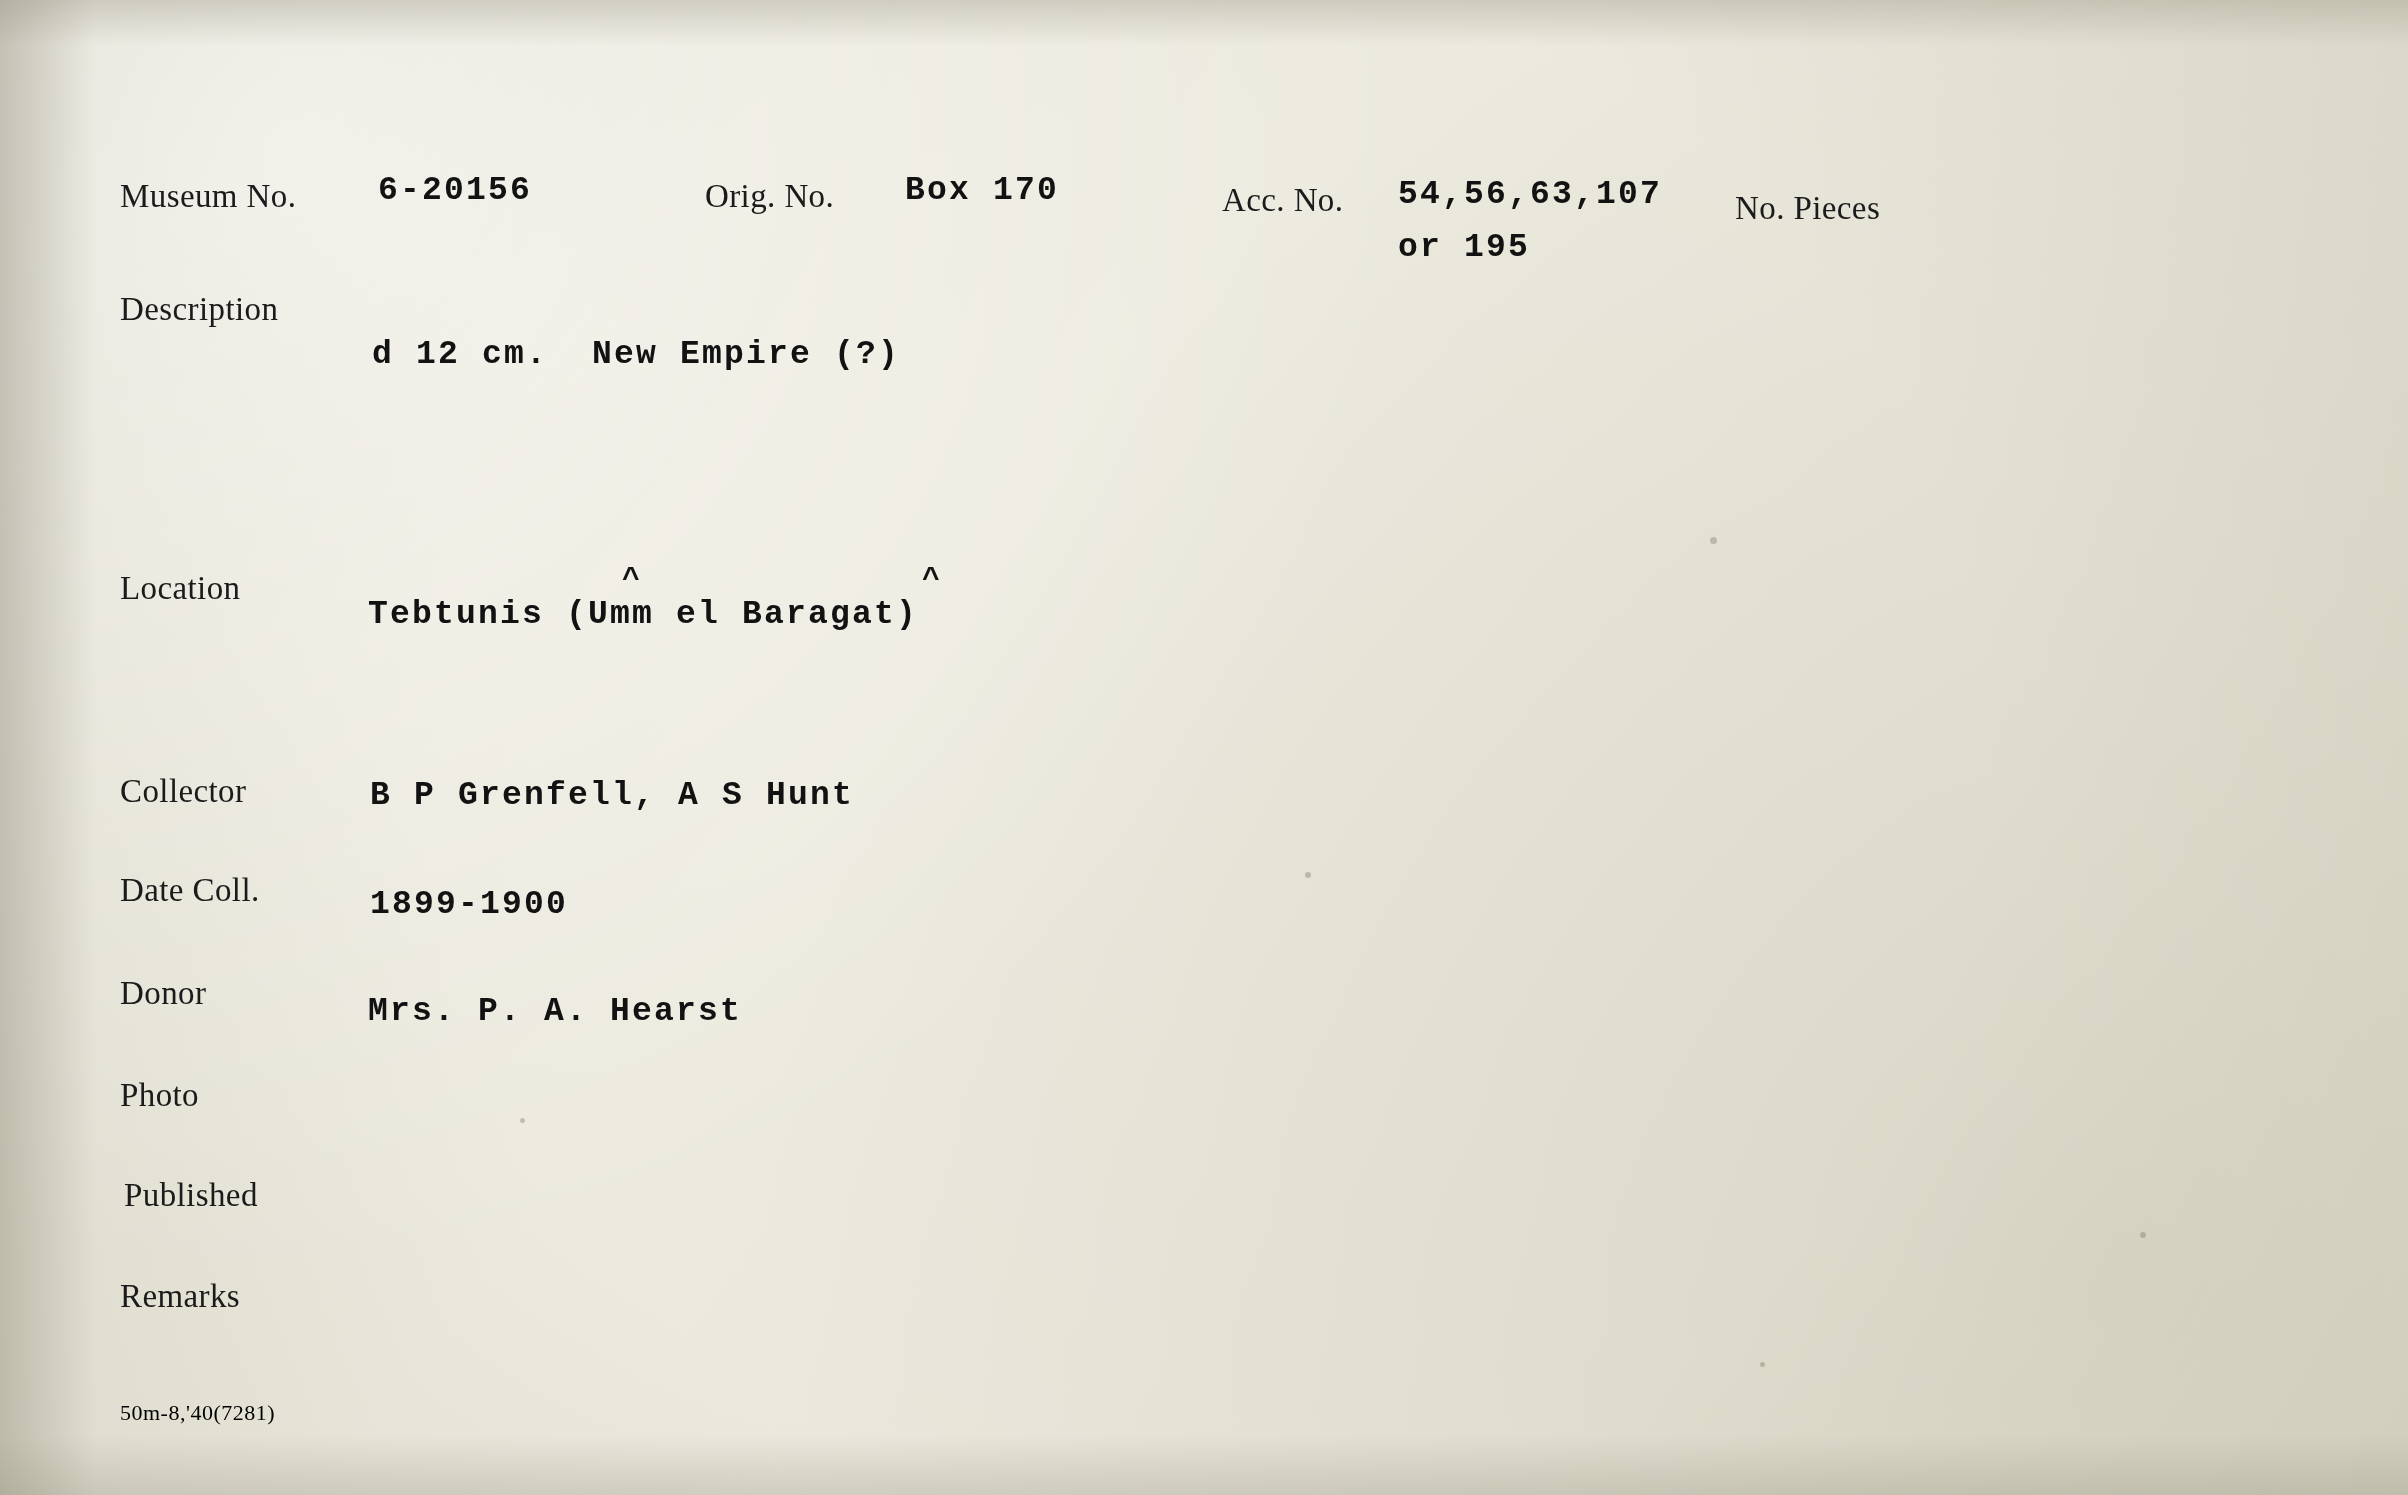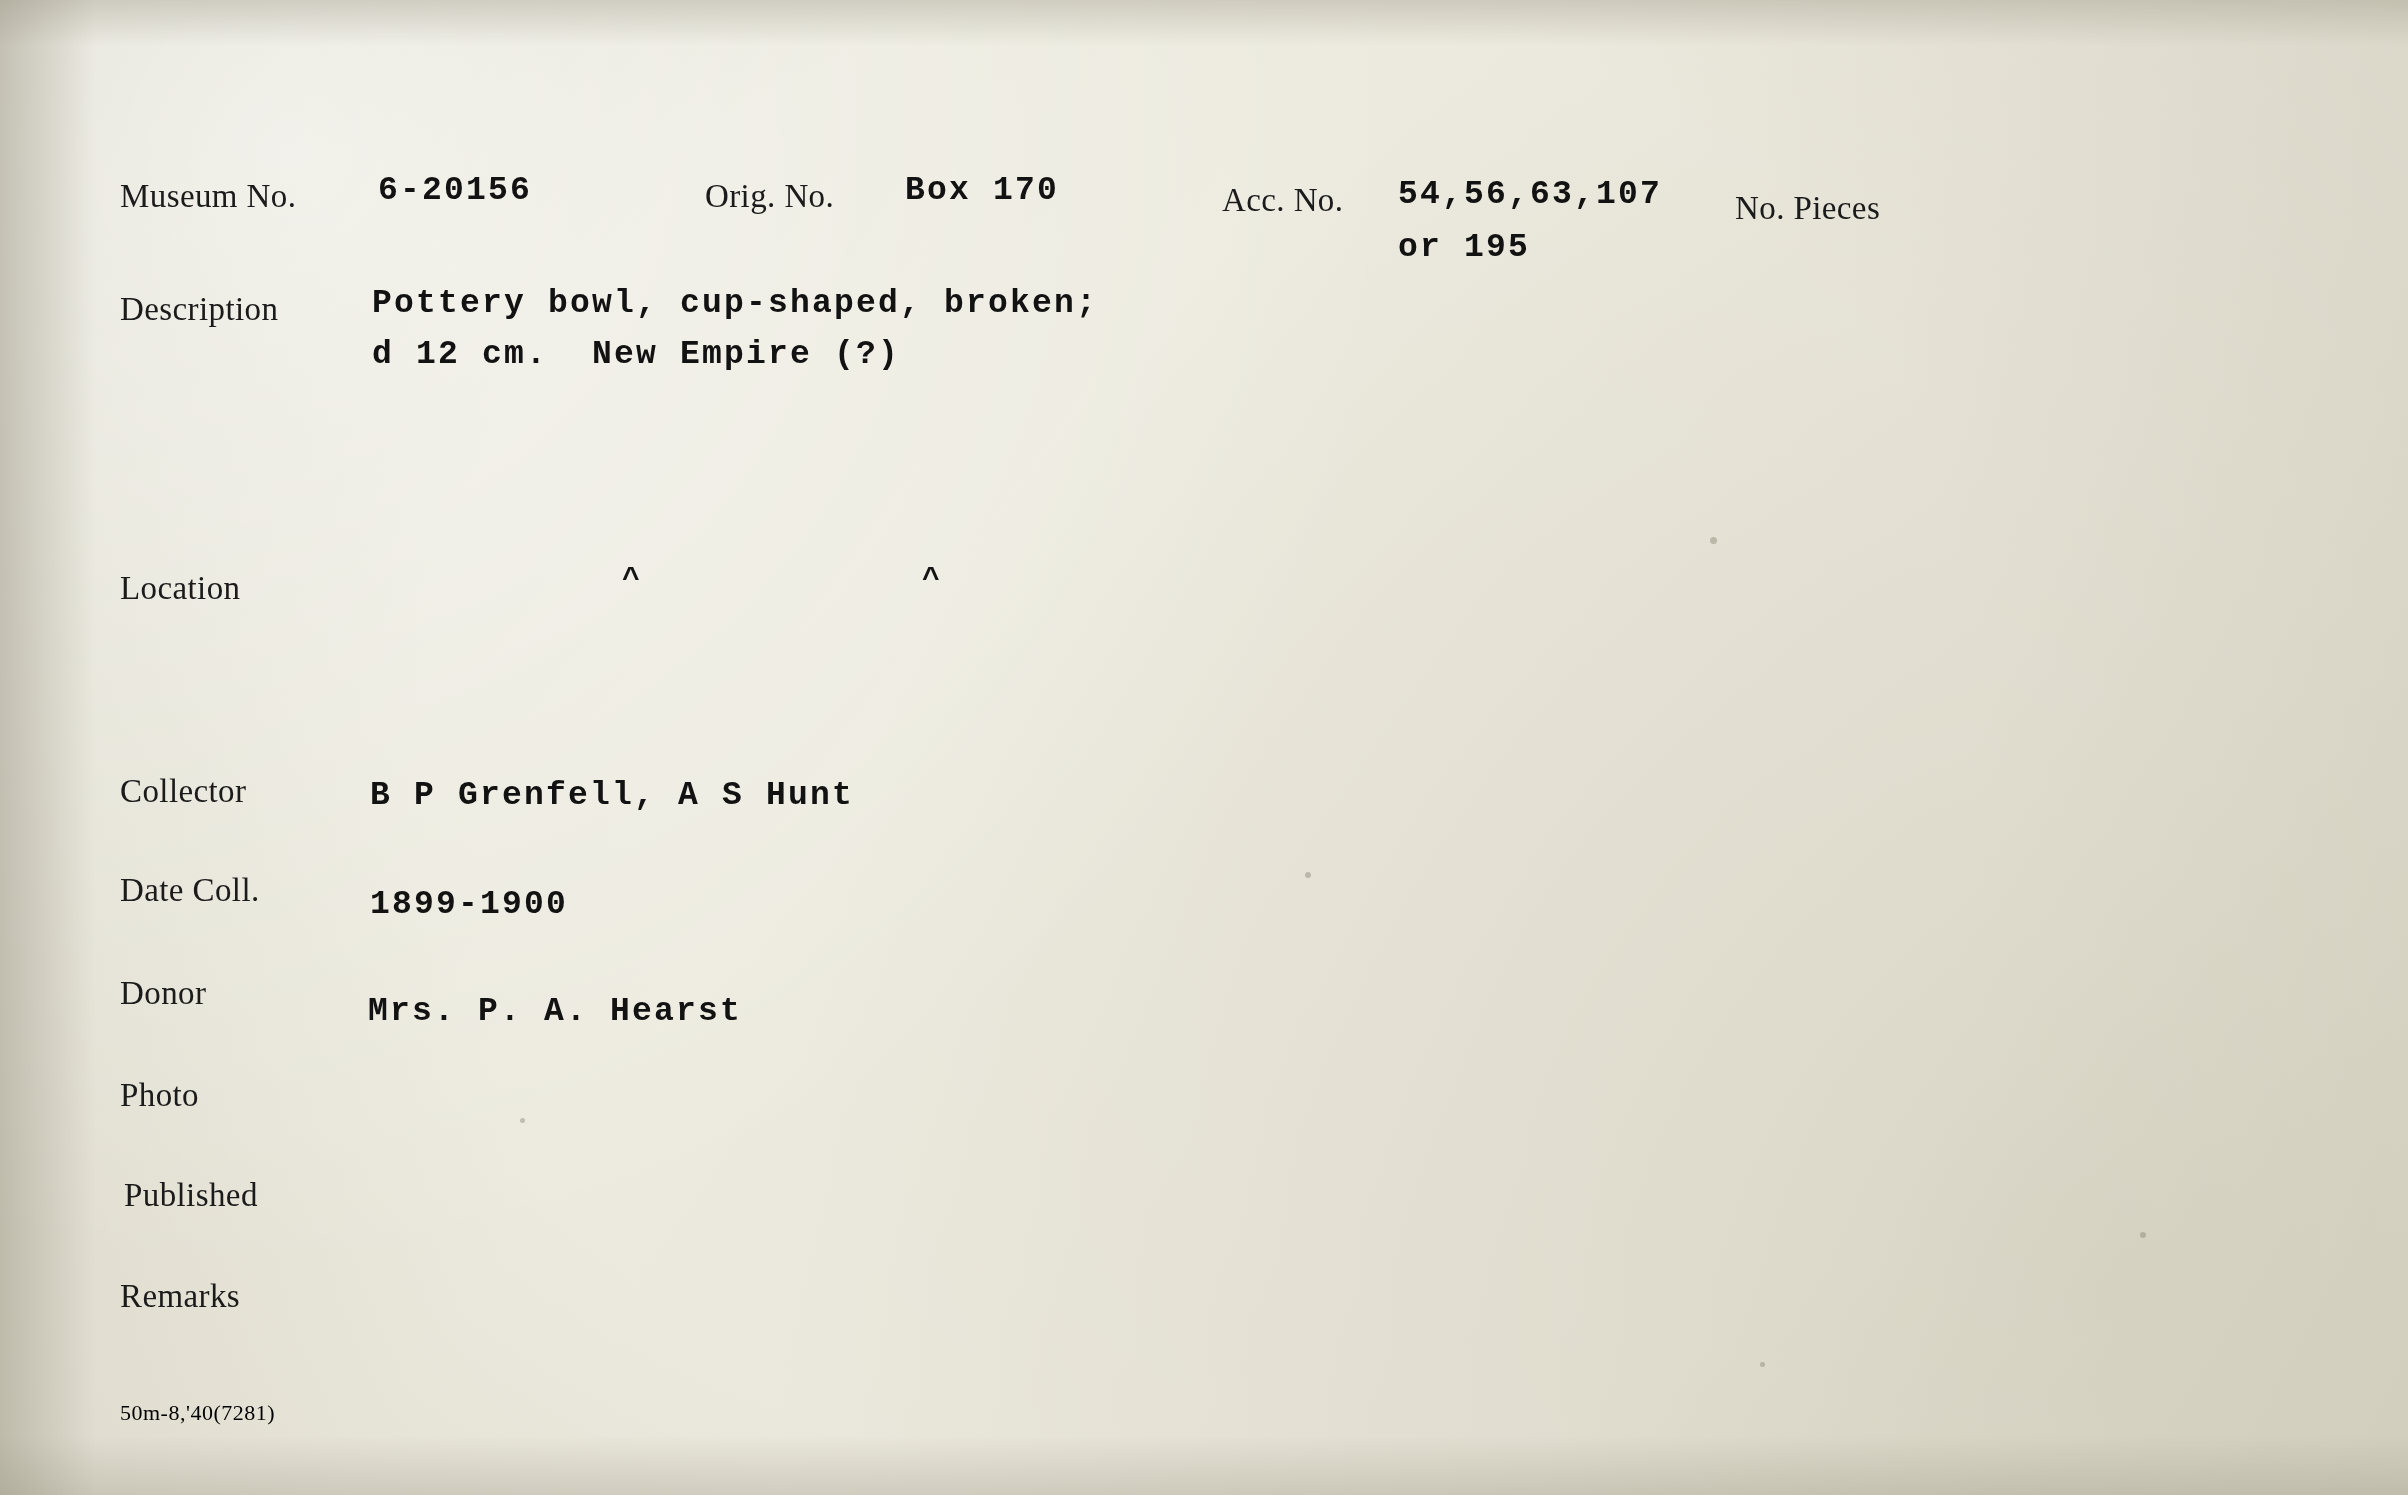--- a/index.html
+++ b/index.html
@@ -112,24 +112,24 @@
   <div class="typed" style="left:905px; top:172px;">Box 170</div>
 
   <div class="label" style="left:1222px; top:182px;">Acc. No.</div>
   <div class="typed" style="left:1398px; top:176px;">54,56,63,107</div>
   <div class="typed" style="left:1398px; top:229px;text-align:right;">or 195</div>
 
   <div class="label" style="left:1735px; top:190px;">No. Pieces</div>
   <div class="typed" style="left:1990px; top:184px;"></div>
 
   <div class="label" style="left:120px; top:291px;">Description</div>
-  <div class="typed" style="left:372px; top:285px;">Pottery bowl, cup-shaped, broken;</div>
   <div class="typed" style="left:372px; top:336px;">d 12 cm.  New Empire (?)</div>
 
   <div class="label" style="left:120px; top:570px;">Location</div>
+  <div class="typed" style="left:368px; top:596px;">Tebtunis (Umm el Baragat)</div>
   <div class="caret" style="left:622px; top:562px;">^</div>
   <div class="caret" style="left:922px; top:562px;">^</div>
 
   <div class="label" style="left:120px; top:773px;">Collector</div>
   <div class="typed" style="left:370px; top:777px;">B P Grenfell, A S Hunt</div>
 
   <div class="label" style="left:120px; top:872px;">Date Coll.</div>
   <div class="typed" style="left:370px; top:886px;">1899-1900</div>
 
   <div class="label" style="left:120px; top:975px;">Donor</div>

